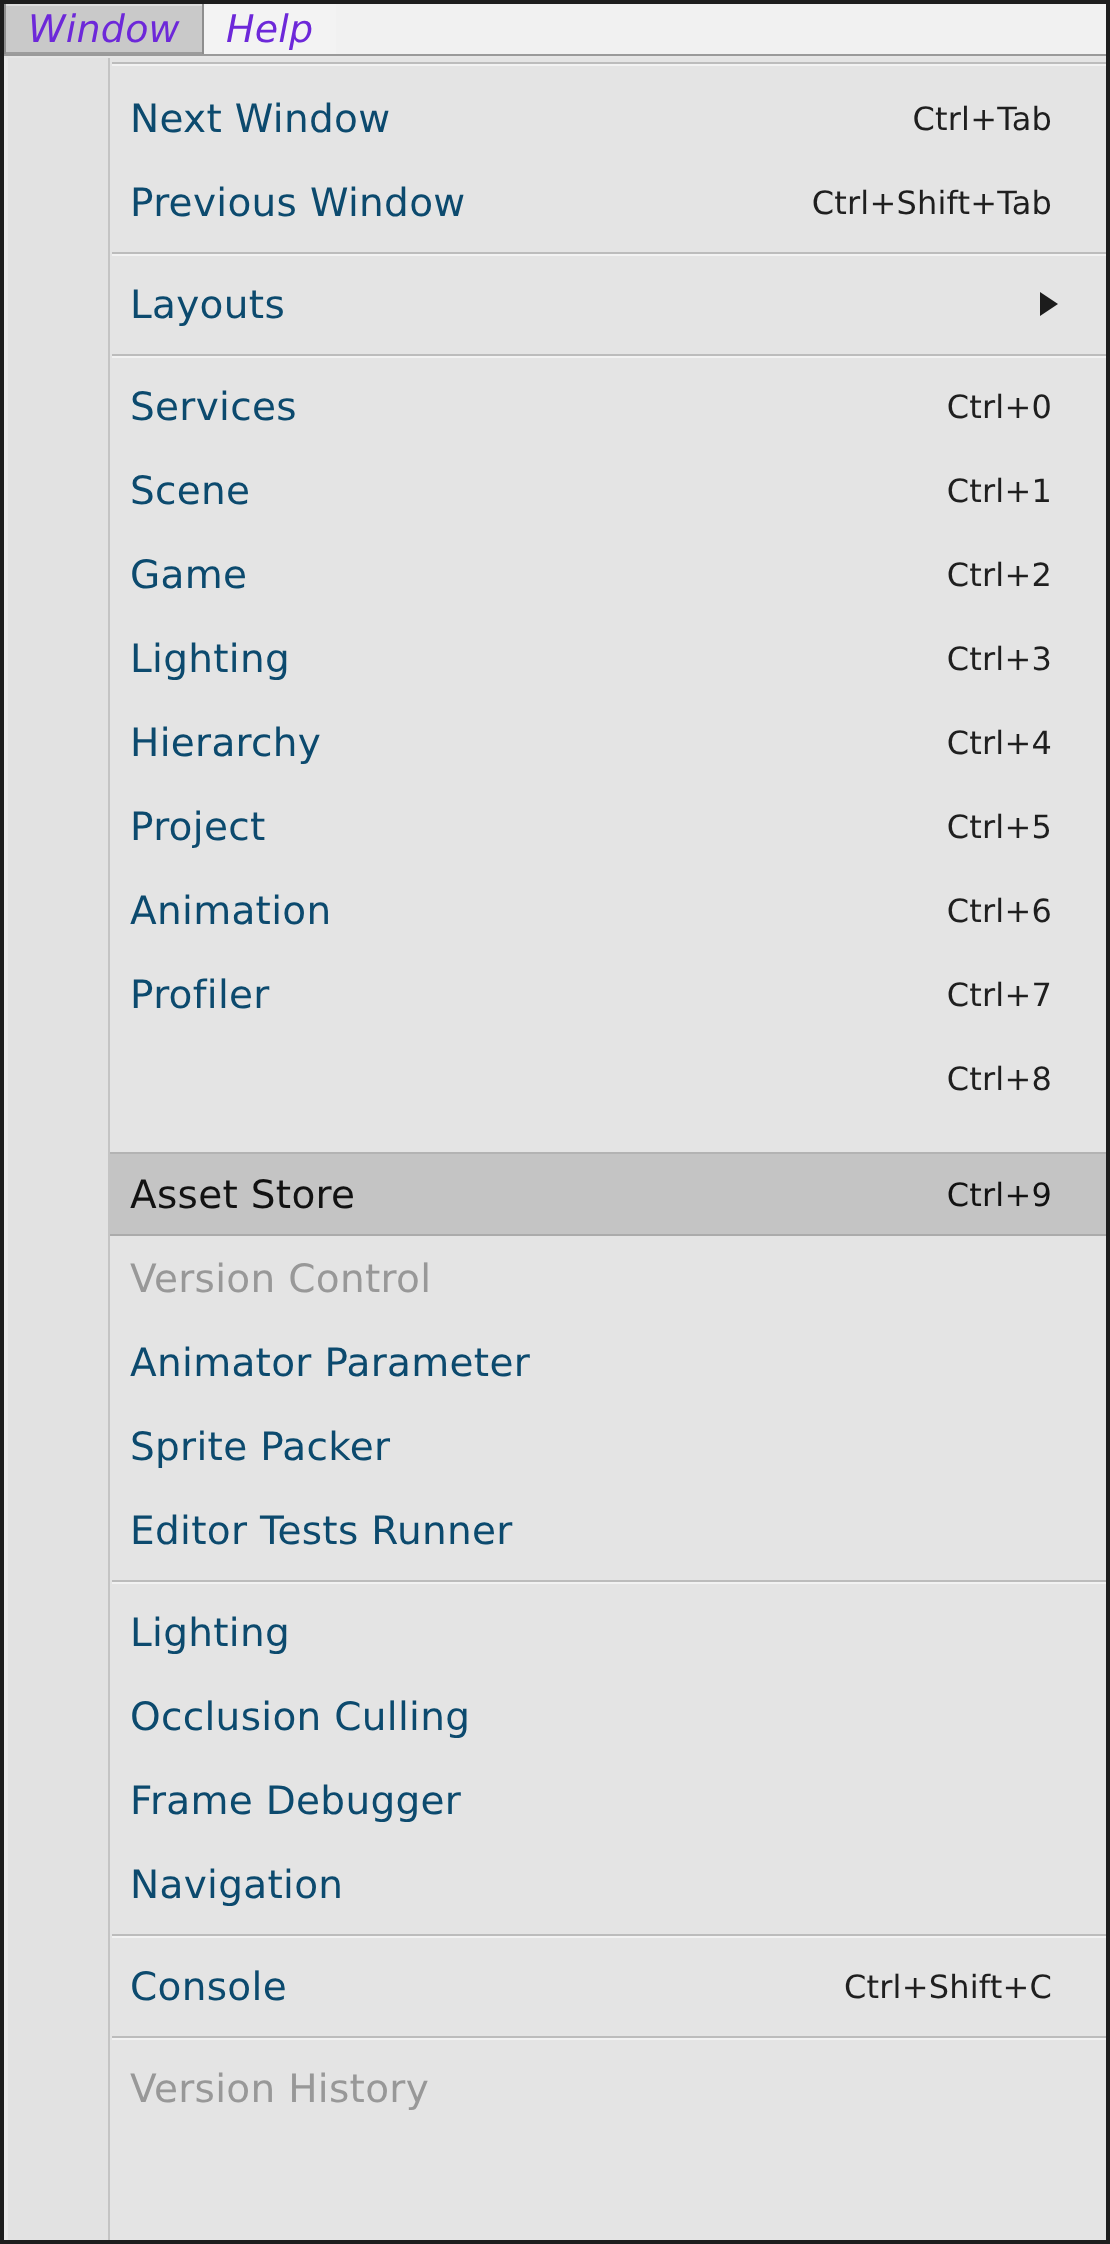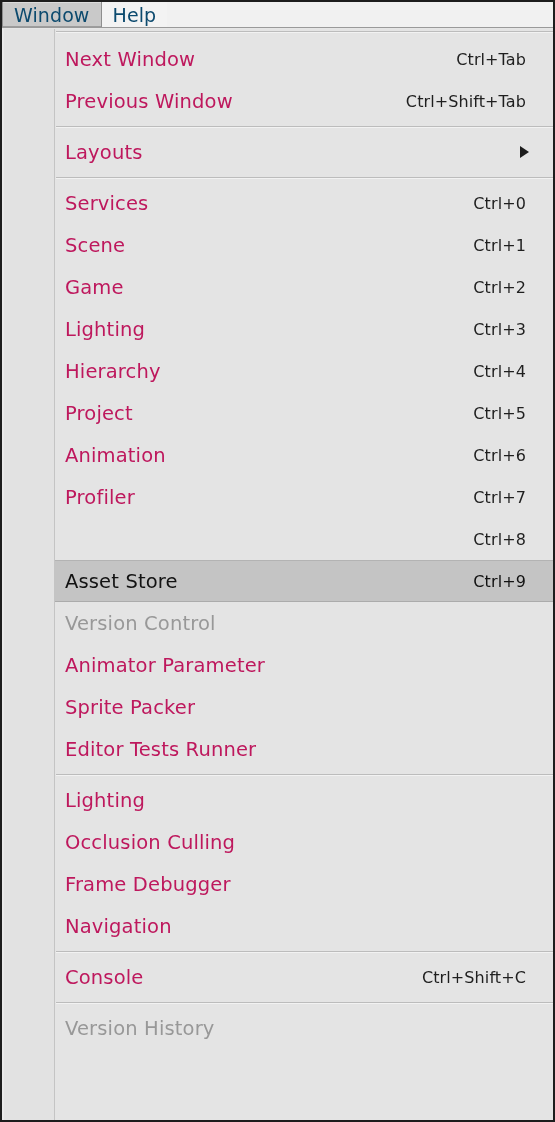--- a/index.html
+++ b/index.html
@@ -34,24 +34,25 @@
     border-bottom: 1px solid #9a9a9a;
     display: flex;
     align-items: stretch;
     box-sizing: border-box;
   }
   .menubar-item {
     display: flex;
     align-items: center;
     padding: 0 11px;
     font-size: 19px;
-    color: #0c4a6e;
+    color: #6d28d9;
     letter-spacing: 0.1px;
     box-sizing: border-box;
     background: #f3f3f3;
+    font-style: italic;
   }
   .menubar-item.active {
     background: #c9c9c9;
     border-left: 1px solid #8e8e8e;
     border-right: 1px solid #8e8e8e;
     box-shadow: inset 0 -1px 0 #9c9c9c, inset 0 1px 0 #dcdcdc;
   }
 
   
   .dropdown {
@@ -90,40 +91,41 @@
     position: relative;
     height: 42px;
     display: flex;
     align-items: center;
     box-sizing: border-box;
   }
   .menu-row .label {
     position: absolute;
     left: 63px;
     font-size: 19.5px;
-    color: #be185d;
+    color: #0c4a6e;
     white-space: nowrap;
     letter-spacing: 0.15px;
   }
   .menu-row .shortcut {
     position: absolute;
     right: 27px;
     font-size: 16px;
     color: #1f1f1f;
     white-space: nowrap;
     letter-spacing: 0.1px;
   }
   .menu-row.disabled .label,
   .menu-row.disabled .shortcut {
     color: #989898;
   }
   .menu-row.selected {
     background: #c4c4c4;
     box-shadow: inset 0 1px 0 #b3b3b3, inset 0 -1px 0 #ababab;
     z-index: 4;
+    margin-top: 16px;
   }
   .menu-row.selected .label,
   .menu-row.selected .shortcut {
     color: #121212;
   }
 
   
   .submenu-arrow {
     position: absolute;
     right: 24px;

